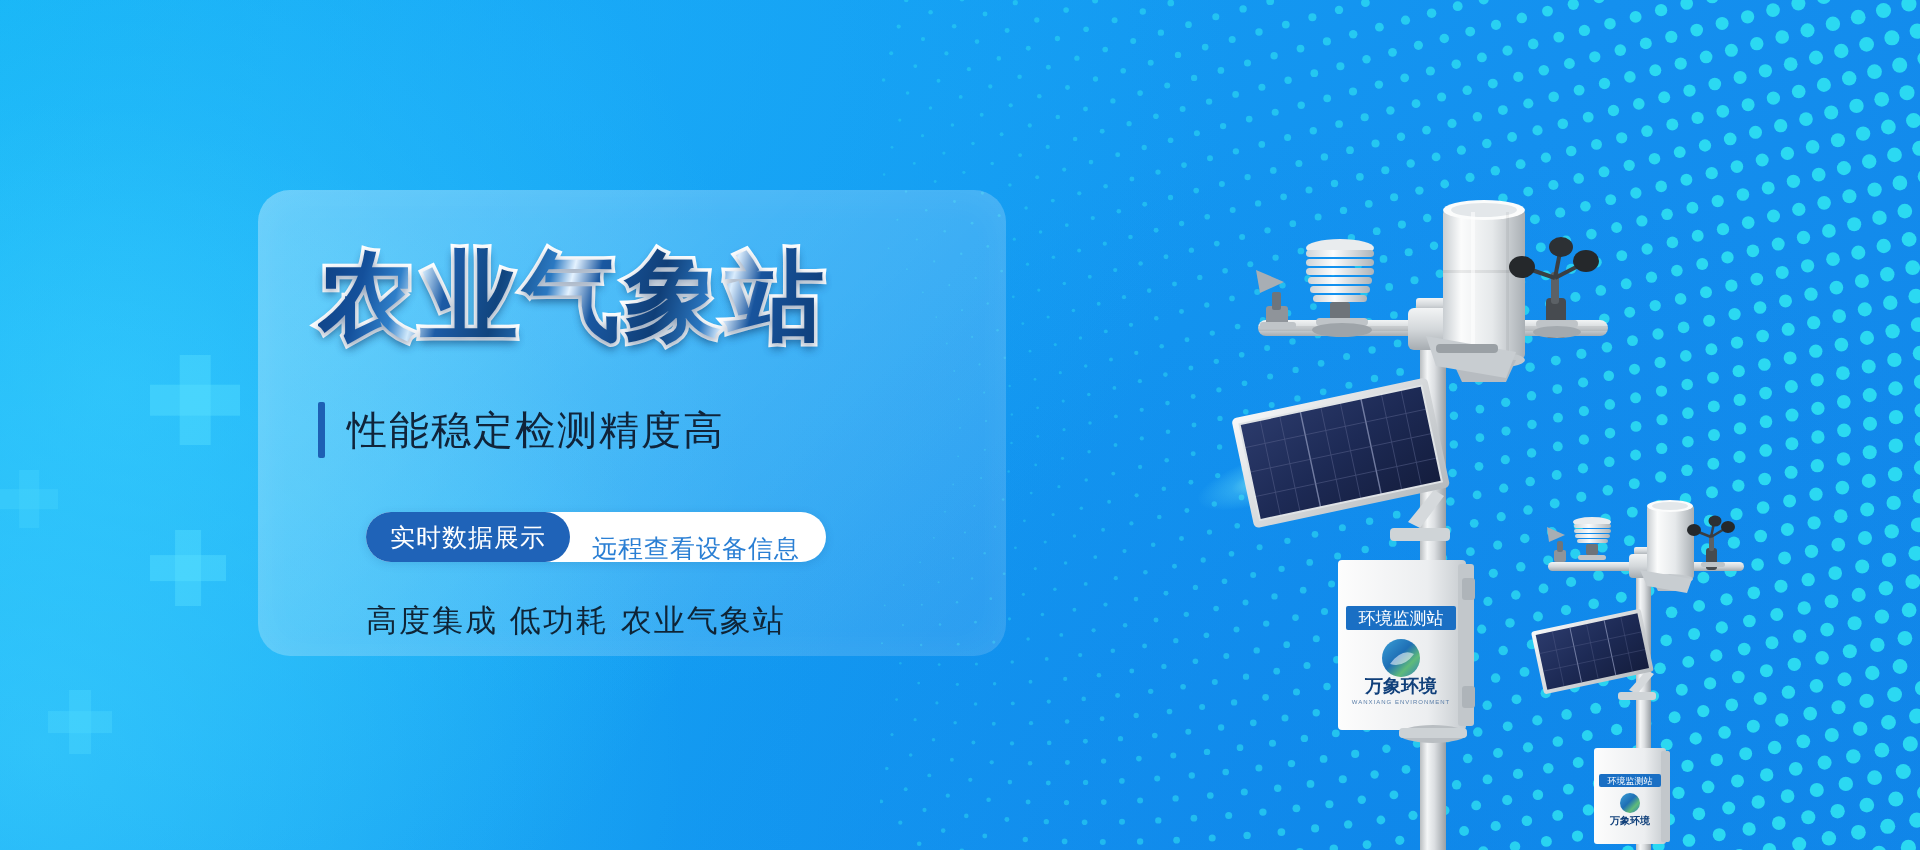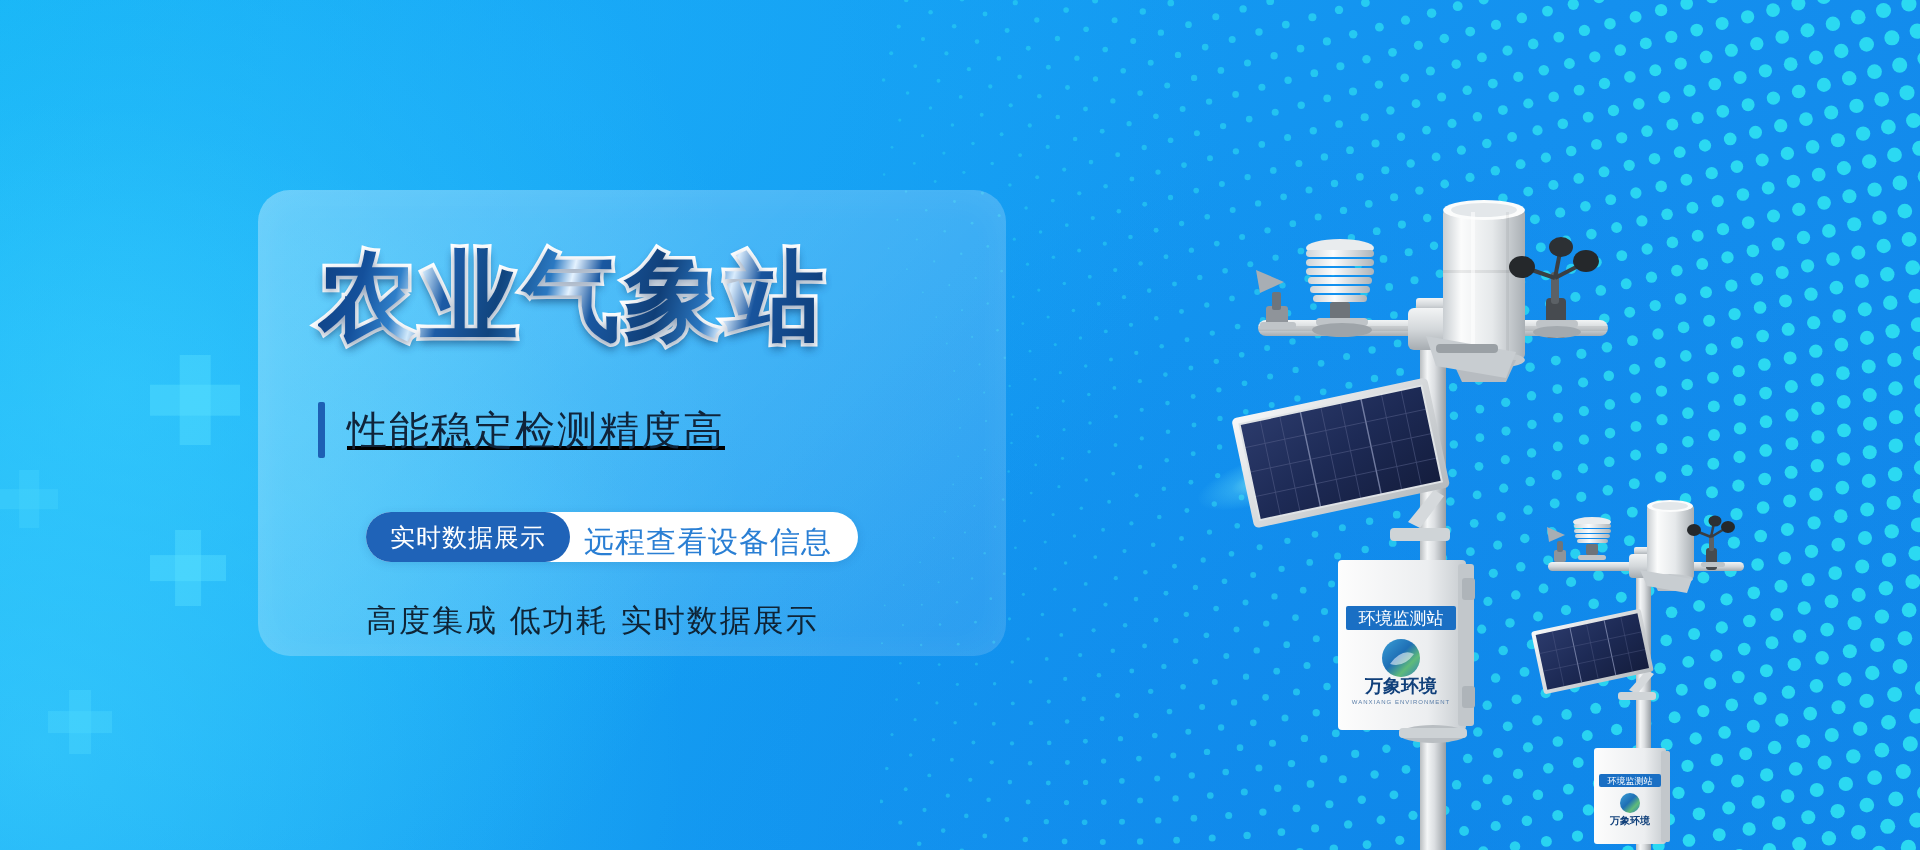--- a/index.html
+++ b/index.html
@@ -59,43 +59,44 @@
     font-size:98px;line-height:112px;font-weight:bold;letter-spacing:4px;white-space:nowrap;
     font-family:"DejaVu Sans","Liberation Sans",sans-serif;
     color:transparent;
     -webkit-text-stroke:7px #ffffff;
     text-shadow:0 6px 10px rgba(5,40,88,.35);
     z-index:0;
   }
   #title .fill{position:absolute;left:0;top:0;z-index:1;}
 
   
-  #subtitle{position:absolute;left:318px;top:398px;height:64px;display:flex;align-items:center;text-decoration:underline;}
+  #subtitle{position:absolute;left:318px;top:398px;height:64px;display:flex;align-items:center;}
   #subtitle .bar{width:7px;height:56px;background:#1d60b4;border-radius:2px;margin-right:22px;}
   #subtitle .st-text{
     font-size:40px;color:#10243a;letter-spacing:2px;font-weight:500;
     font-family:"DejaVu Sans","Liberation Sans",sans-serif;
   }
 
   
   #pills{
     position:absolute;left:366px;top:512px;height:50px;
-    display:inline-flex;align-items:flex-end;
+    display:inline-flex;align-items:flex-start;
     background:#ffffff;border-radius:25px;
     box-shadow:0 2px 10px rgba(10,60,120,.14);
+    gap:8px;
   }
   #pills .pill-a{
     height:50px;display:flex;align-items:center;padding:0 24px;
     background:#1f63b8;color:#ffffff;border-radius:25px;
     font-size:25px;letter-spacing:1px;
     font-family:"DejaVu Sans","Liberation Sans",sans-serif;
   }
   #pills .pill-b{
-    height:40px;display:flex;align-items:center;padding:0 26px 0 14px;
-    color:#2a7fd4;font-size:30px;letter-spacing:1px;
+    height:40px;display:flex;align-items:center;padding:16px 26px 0 14px;
+    color:#2a7fd4;font-size:25px;letter-spacing:1px;
     font-family:"DejaVu Sans","Liberation Sans",sans-serif;
   }
 
   
   #features{
     position:absolute;left:366px;top:600px;
     font-size:31px;color:#0f2436;letter-spacing:2px;font-weight:500;
     font-family:"DejaVu Sans","Liberation Sans",sans-serif;
   }
 
@@ -1583,21 +1584,21 @@
   <div id="subtitle">
     <span class="bar"></span>
     <span class="st-text">性能稳定检测精度高</span>
   </div>
 
   <div id="pills">
     <span class="pill-a">实时数据展示</span>
     <span class="pill-b">远程查看设备信息</span>
   </div>
 
-  <div id="features">高度集成 低功耗 实时数据展示</div>
+  <div id="features">高度集成 低功耗 农业气象站</div>
 
   <div class="lensflare"></div>
 
   <svg class="station" id="station-main" viewBox="0 0 420 720" preserveAspectRatio="xMidYMid meet">
     <defs>
       <linearGradient id="poleG" x1="0" y1="0" x2="1" y2="0">
         <stop offset="0" stop-color="#b9bdc0"></stop>
         <stop offset="0.28" stop-color="#f4f6f7"></stop>
         <stop offset="0.55" stop-color="#dcdfe2"></stop>
         <stop offset="1" stop-color="#9aa0a5"></stop>

